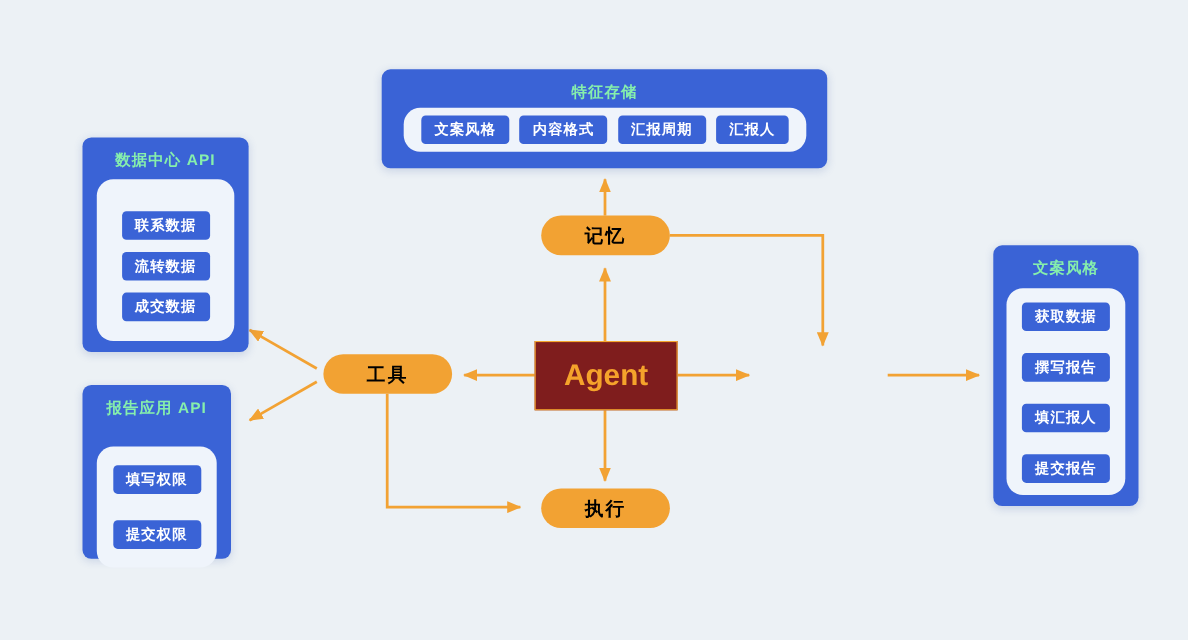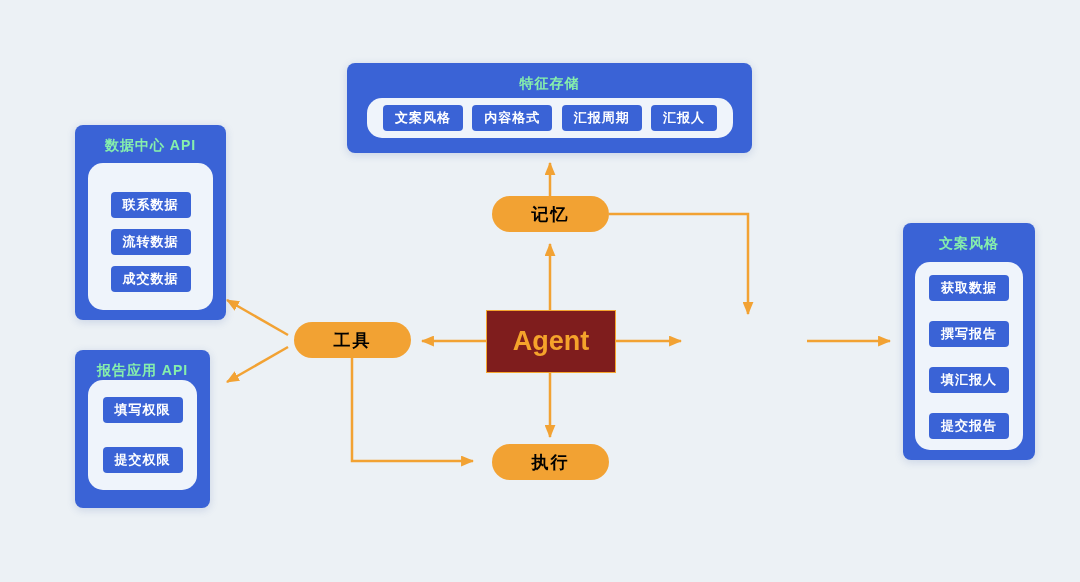--- a/index.html
+++ b/index.html
@@ -60,21 +60,21 @@
   }
   
   .vbox .bigbox-title{margin-top:13px;}
   .vpanel{
     display:flex;flex-direction:column;align-items:center;
     box-sizing:border-box;
   }
   .data-center{left:75px;top:125px;width:151px;height:195px;}
   .data-center .panel{left:13px;right:13px;top:38px;height:147px;padding-top:29px;gap:11px;}
   .report-app{left:75px;top:350px;width:135px;height:158px;}
-  .report-app .panel{left:13px;right:13px;top:30px;height:110px;padding-top:17px;gap:24px;}
+  .report-app .panel{left:13px;right:13px;top:56px;height:110px;padding-top:17px;gap:24px;}
   .task-break{left:903px;top:223px;width:132px;height:237px;}
   .task-break .panel{left:12px;right:12px;top:39px;height:188px;padding-top:13px;gap:20px;}
   
   .agent-box{
     position:absolute;left:486px;top:310px;width:130px;height:63px;
     background:#7f1d1d;
     border:1.5px solid #f5a62f;
     box-sizing:border-box;
     display:flex;align-items:center;justify-content:center;
     color:#f5a32b;

